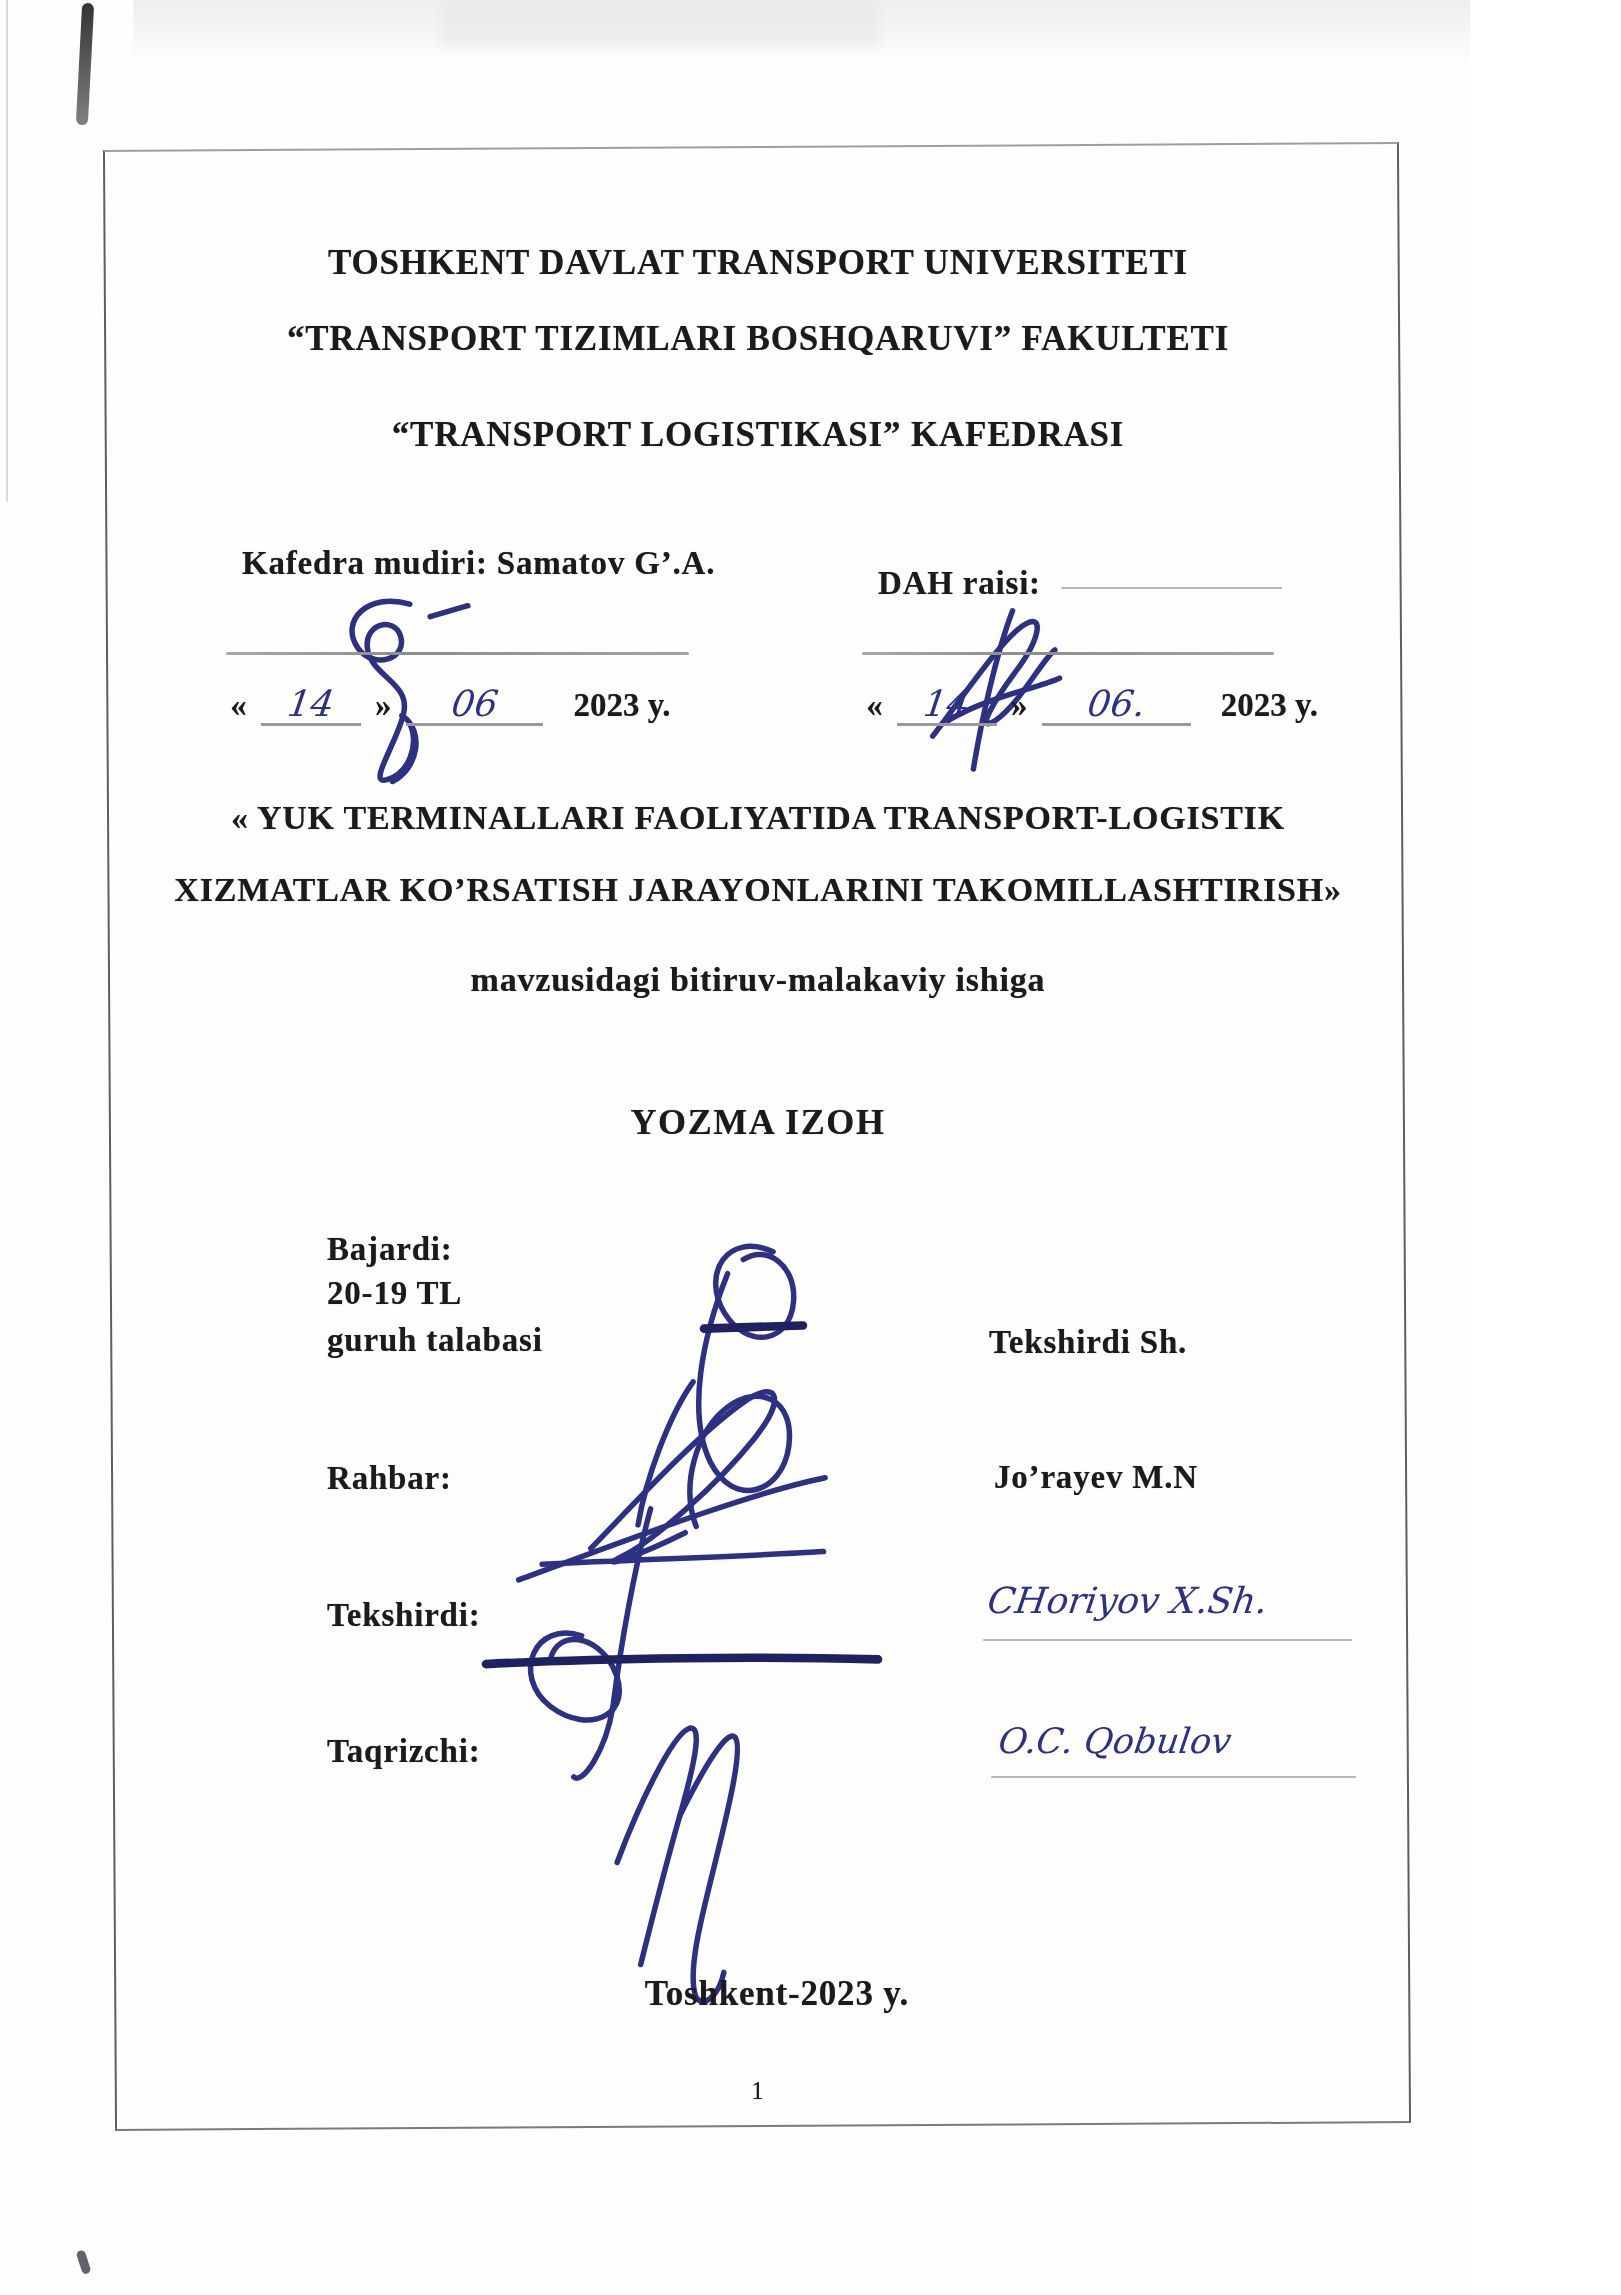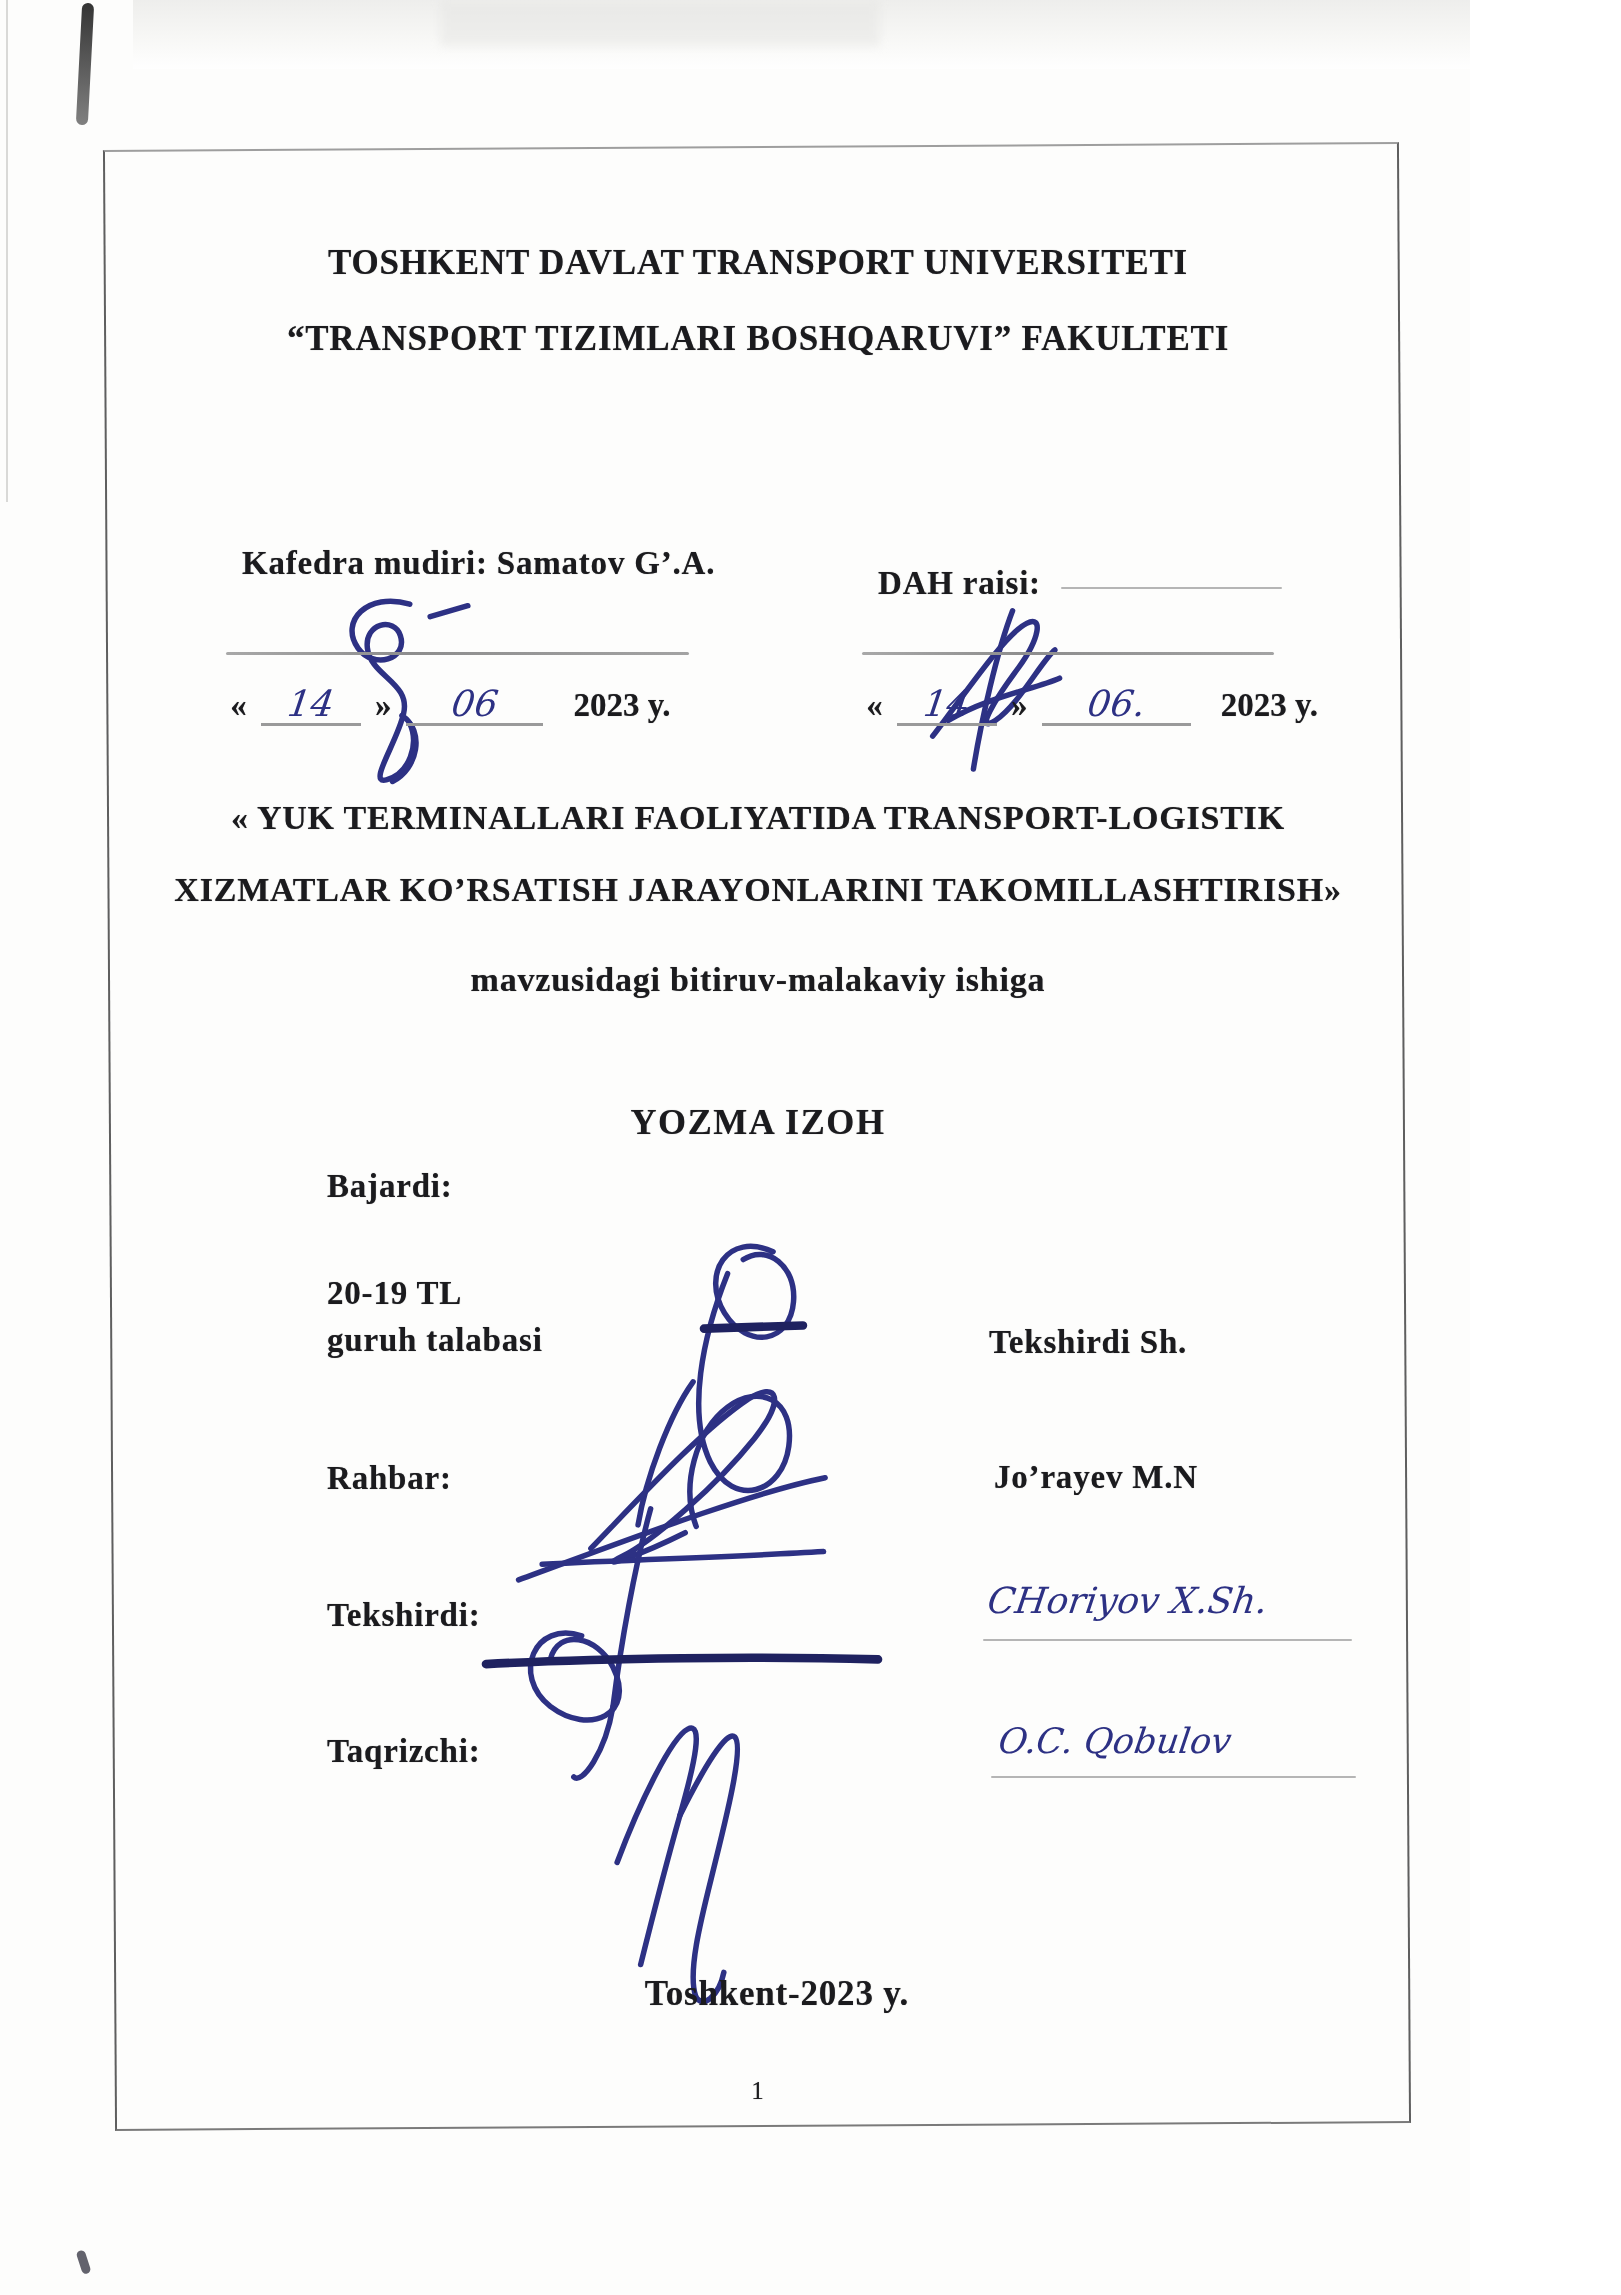--- a/index.html
+++ b/index.html
@@ -63,20 +63,21 @@
   <div class="top-band"></div>
   <div class="top-band2"></div>
   <div class="binding-mark"></div>
   <div class="edge-line"></div>
   <div class="corner-mark"></div>
 
   <div class="frame"></div>
 
   <div class="printed centered h45" style="top:243px">TOSHKENT DAVLAT TRANSPORT UNIVERSITETI</div>
   <div class="printed centered h45" style="top:319px">“TRANSPORT TIZIMLARI BOSHQARUVI” FAKULTETI</div>
+  <div class="printed centered h45" style="top:415px">“TRANSPORT LOGISTIKASI” KAFEDRASI</div>
 
   <div class="printed h42" style="left:242px;top:545px">Kafedra mudiri: Samatov G’.A.</div>
   <div class="printed h42" style="left:878px;top:565px">DAH raisi:</div>
   <div class="gline thin" style="left:1061px;top:587px;width:221px"></div>
 
   <svg class="sig" style="left:292px;top:590px" width="212" height="204" viewBox="0 0 270 260">
     <path d="M150,18 C96,2 60,40 84,74 C104,102 148,88 138,58 C130,34 92,42 96,74 C100,110 152,118 142,158 C134,194 96,248 120,242 C150,234 162,196 150,170"></path>
     <path d="M176,34 L224,20"></path>
     <path d="M140,160 C170,180 160,228 128,244"></path>
   </svg>
@@ -103,21 +104,21 @@
     <span class="blank month"><span class="hand">06.</span></span>
     <span class="year">2023 y.</span>
   </div>
 
   <div class="printed centered h43" style="top:799px">« YUK TERMINALLARI FAOLIYATIDA  TRANSPORT-LOGISTIK</div>
   <div class="printed centered h43" style="top:871px">XIZMATLAR KO’RSATISH JARAYONLARINI TAKOMILLASHTIRISH»</div>
   <div class="printed centered h43" style="top:961px">mavzusidagi bitiruv-malakaviy ishiga</div>
 
   <div class="printed centered h46" style="top:1101px">YOZMA IZOH</div>
 
-  <div class="printed h42" style="left:327px;top:1168px">Bajardi:</div>
+  <div class="printed h42" style="left:327px;top:1231px">Bajardi:</div>
   <div class="printed h42" style="left:327px;top:1275px">20-19 TL</div>
   <div class="printed h42" style="left:327px;top:1322px">guruh talabasi</div>
   <div class="printed h42" style="left:989px;top:1324px">Tekshirdi Sh.</div>
   <svg class="sig" style="left:608px;top:1225px" width="236" height="310" viewBox="0 0 300 395">
     <path d="M210,34 C152,8 118,62 148,112 C178,160 232,150 236,98 C240,52 202,24 172,44"></path>
     <path d="M152,62 C120,142 100,240 130,302 C160,362 222,342 230,282 C238,222 192,202 152,232 C112,262 92,332 112,384"></path>
     <path class="bold" d="M122,132 L248,128"></path>
   </svg>
 
   <div class="printed h42" style="left:327px;top:1460px">Rahbar:</div>

